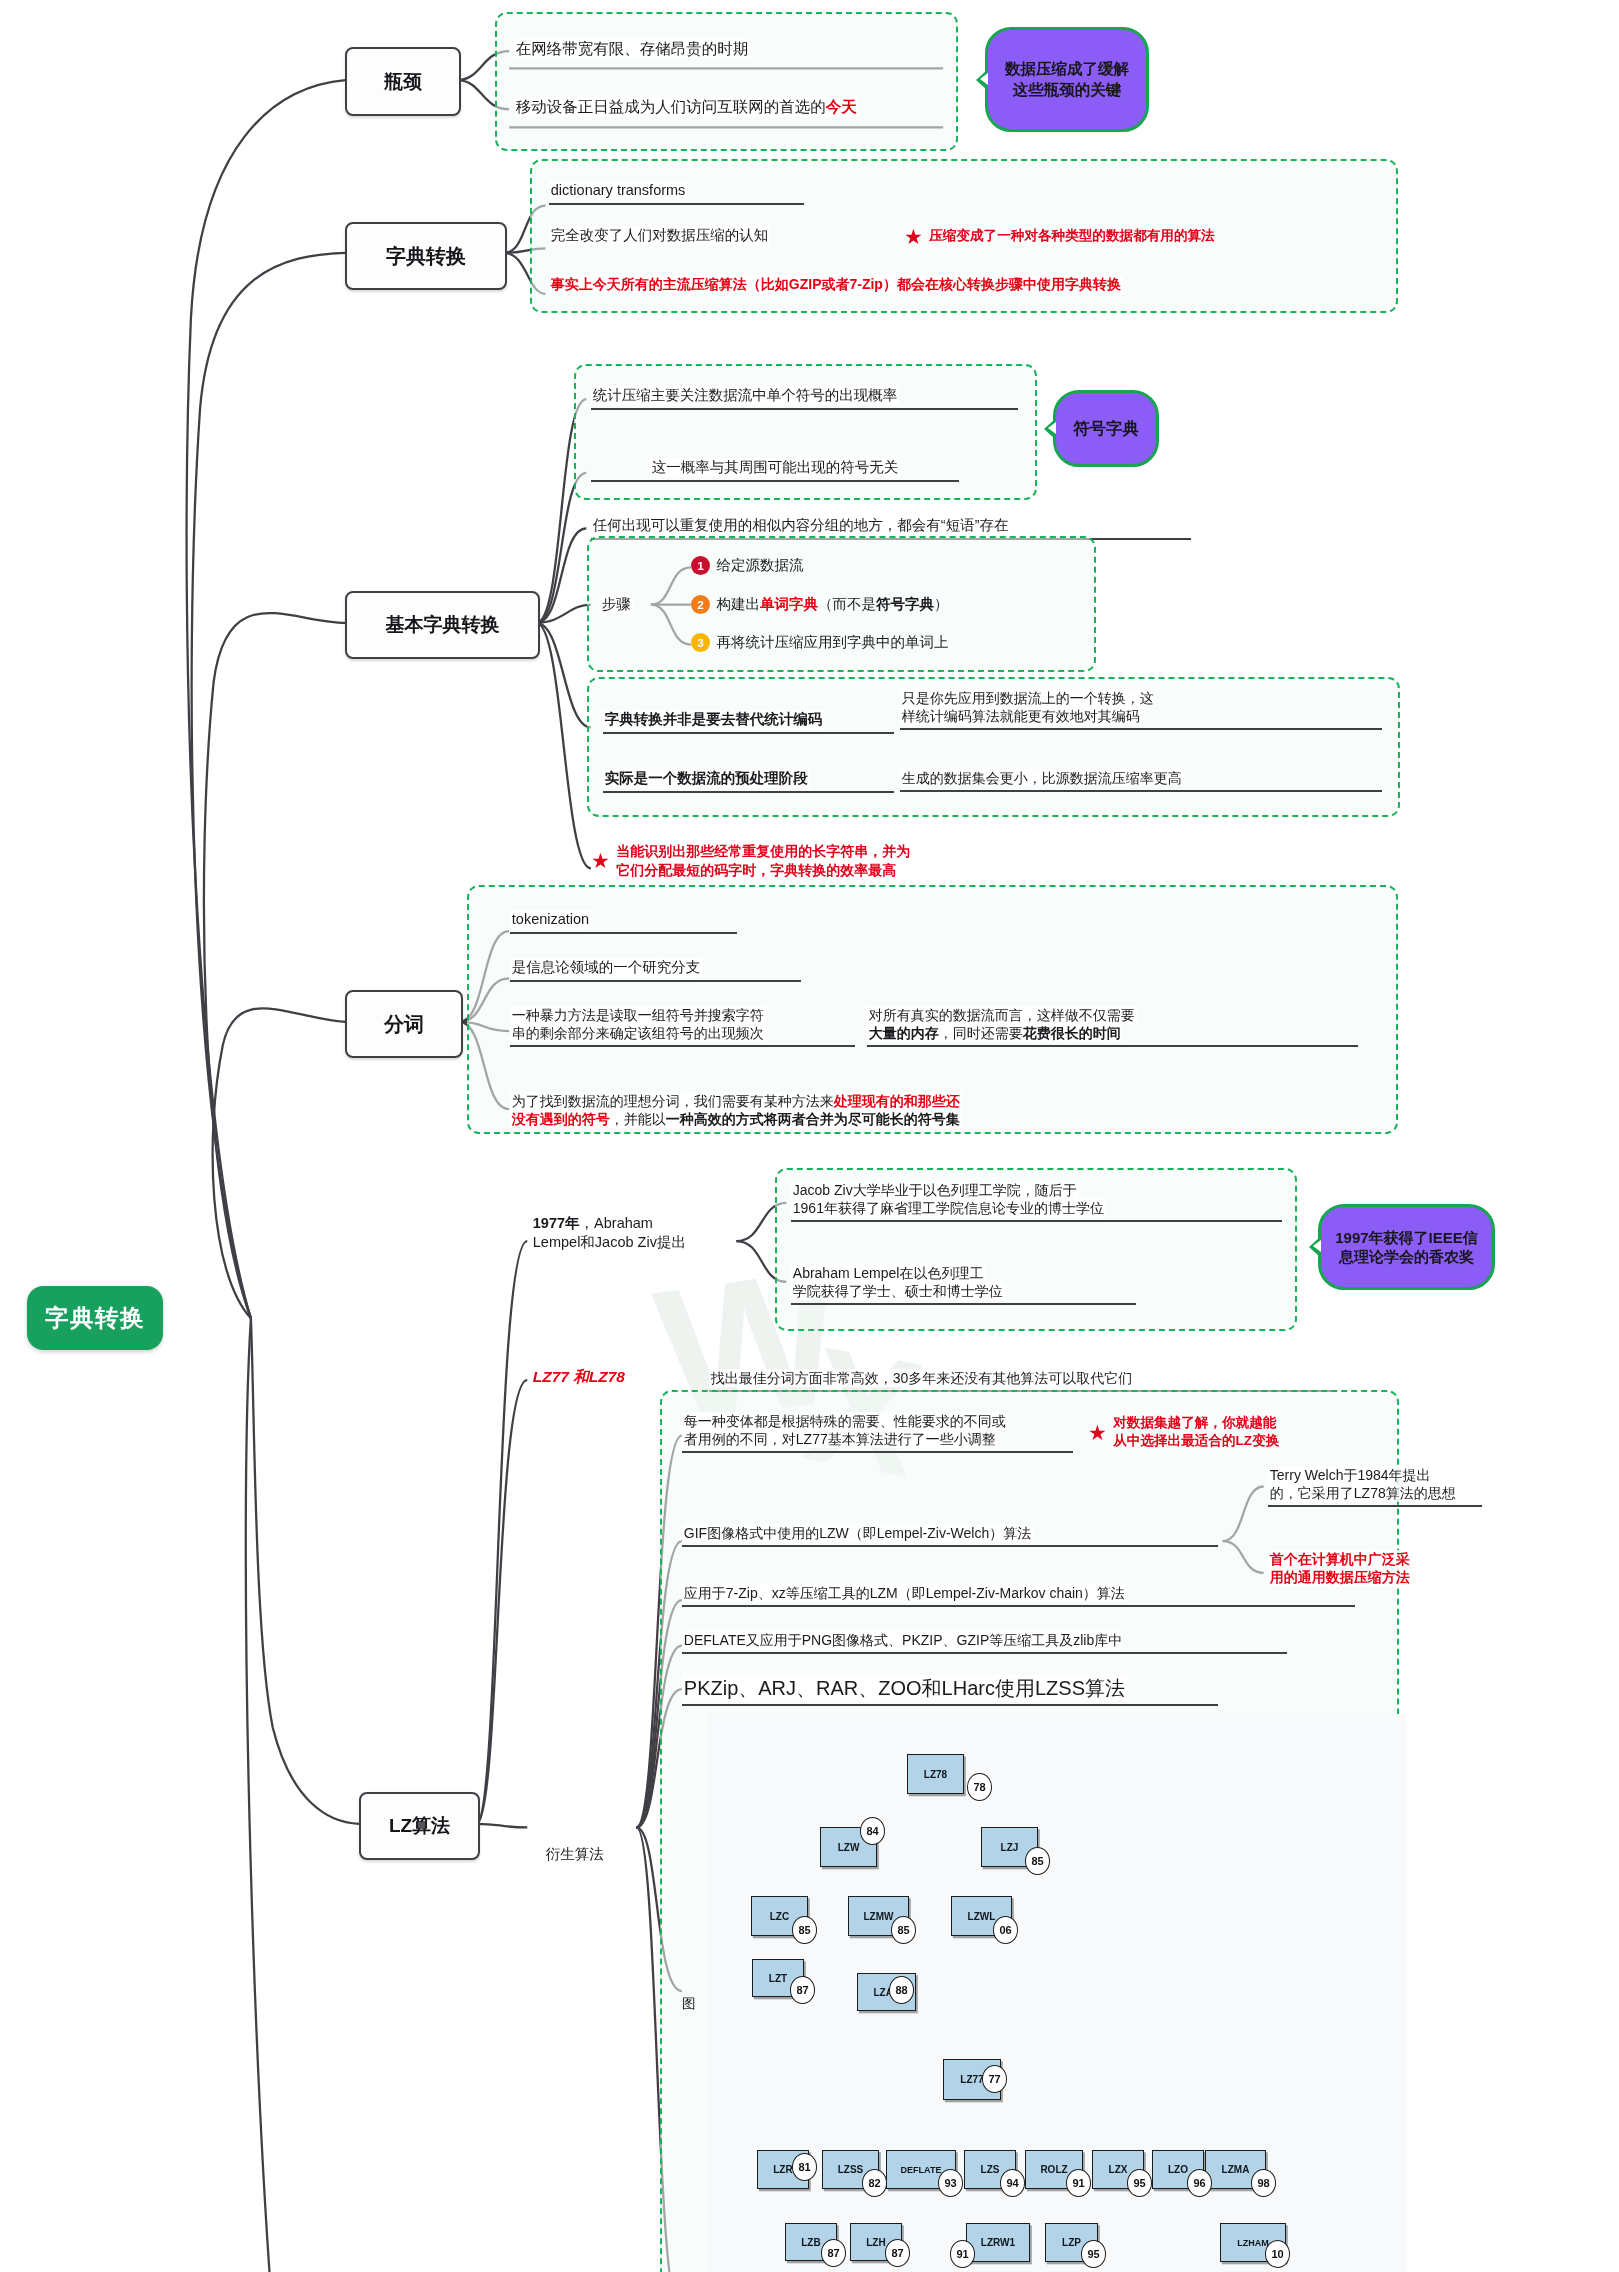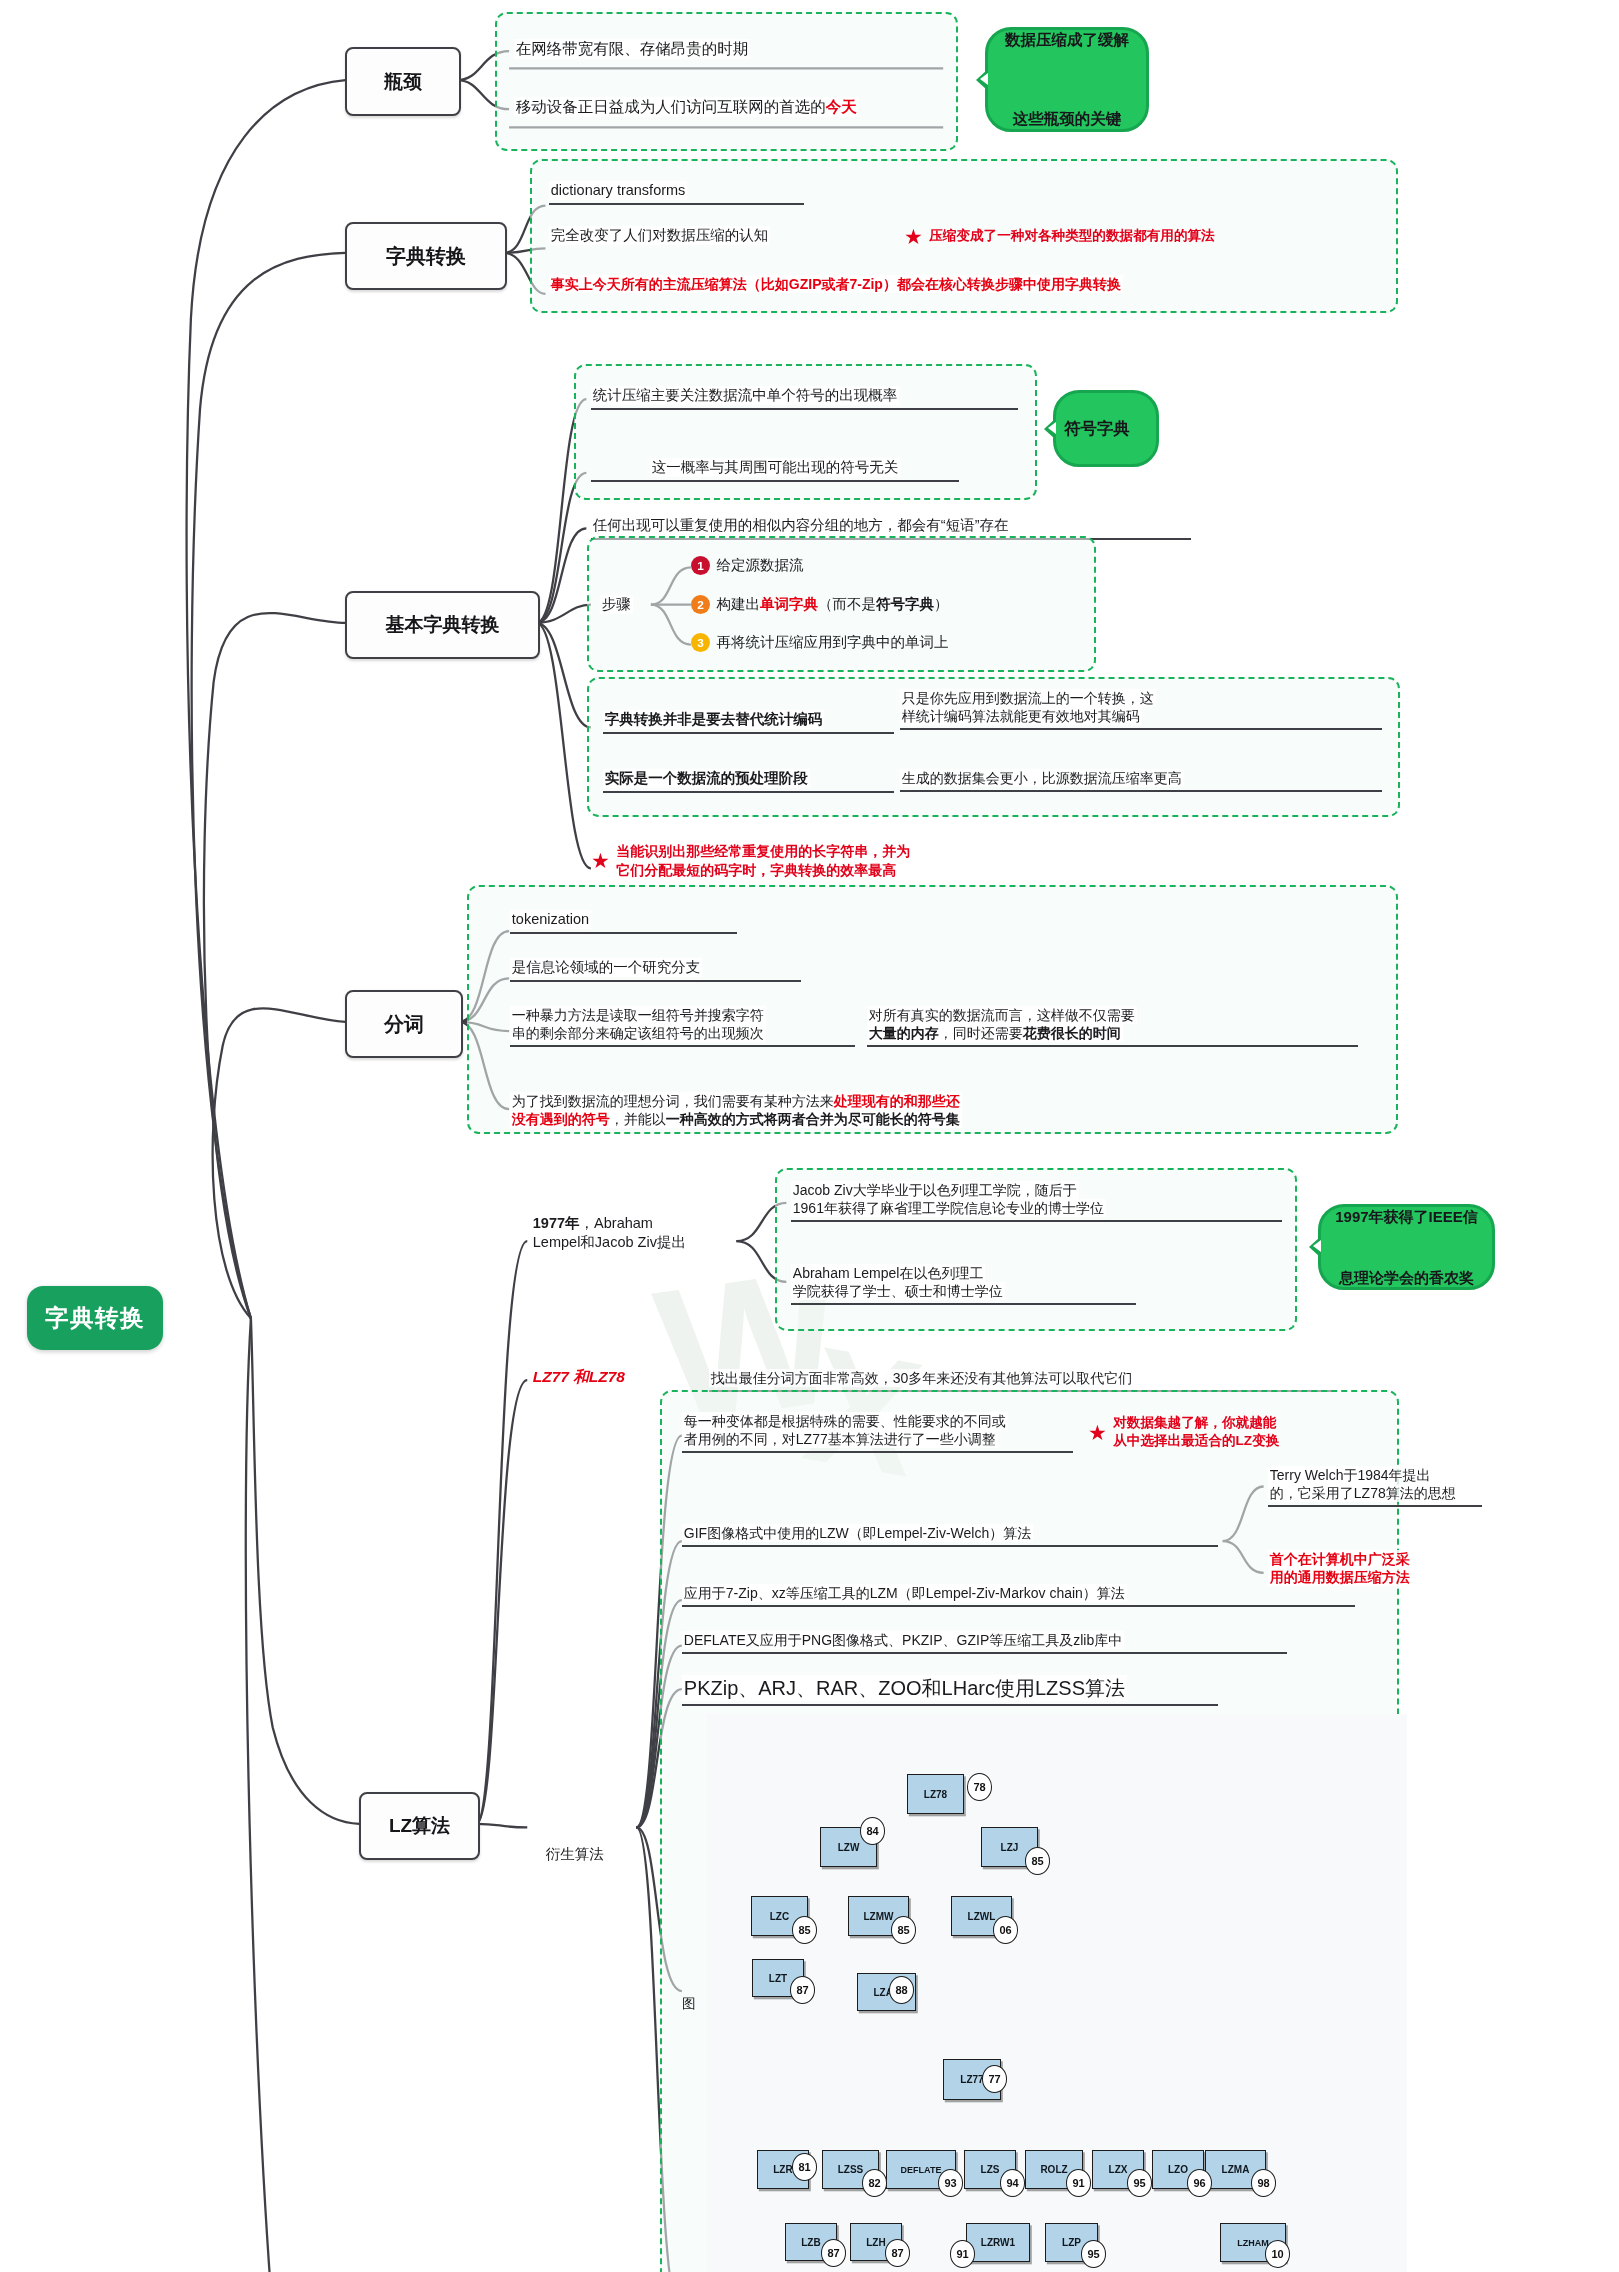--- a/index.html
+++ b/index.html
@@ -23,22 +23,22 @@
   .leaf .txt{display:inline-block;background:rgba(255,255,255,.82);padding:0 1.8px;}
   .leaf .ul{display:block;border-bottom:2.3px solid #3f3f46;margin-top:2.7px;}
   .leaf.red{color:#e60012;font-weight:bold;}
   .leaf.b{font-weight:bold;}
 
   
   .grp{position:absolute;border:2.7px dashed #19b35b;border-radius:11.8px;
        background:rgba(243,249,245,.55);}
 
   
-  .callout{position:absolute;border:3.2px solid #16a64f;border-radius:26px;background:#22c55e;
-    display:flex;align-items:center;justify-content:space-between;text-align:center;
+  .callout{position:absolute;border:3.2px solid #16a64f;border-radius:26px;background:#8b5cf6;
+    display:flex;align-items:center;justify-content:center;text-align:center;
     font-weight:bold;color:#17171b;line-height:1.3;padding:0 8.2px;box-sizing:border-box;}
   .callout .beak{position:absolute;left:-11.8px;top:50%;margin-top:-10px;width:0;height:0;
     border-top:10px solid transparent;border-bottom:10px solid transparent;
     border-right:11.8px solid #16a64f;}
   .callout .beak:after{content:"";position:absolute;left:3.6px;top:-6.8px;width:0;height:0;
     border-top:6.8px solid transparent;border-bottom:6.8px solid transparent;
     border-right:8.2px solid #fff;}
 
   
   .star{color:#e2001a;font-size:21px;line-height:1;margin-right:6.4px;flex:0 0 auto;}
@@ -400,21 +400,21 @@
 </div>
 <div class="leaf" style="left:682px;top:1675px;width:536px;font-size:20px;">
   <span class="txt">PKZip、ARJ、RAR、ZOO和LHarc使用LZSS算法</span>
   <span class="ul"></span>
 </div>
 
 <div class="tlabel" style="left:682px;top:1995px;">图</div>
 
 <div class="tree" style="left:707px;top:1714px;width:700px;height:591px;">
 
-  <div class="tnode" style="left:200px;top:40px;width:55px;height:38px;margin-top:20px;">
+  <div class="tnode" style="left:200px;top:40px;width:55px;height:38px;">
     <span>LZ78</span>
       </div>
   <div class="tbadge" style="left:260px;top:59px;">
     <span>78</span>
       </div>
 
   <div class="tnode" style="left:113px;top:113px;width:55px;height:38px;">
     <span>LZW</span>
       </div>
   <div class="tbadge" style="left:153px;top:103px;">

